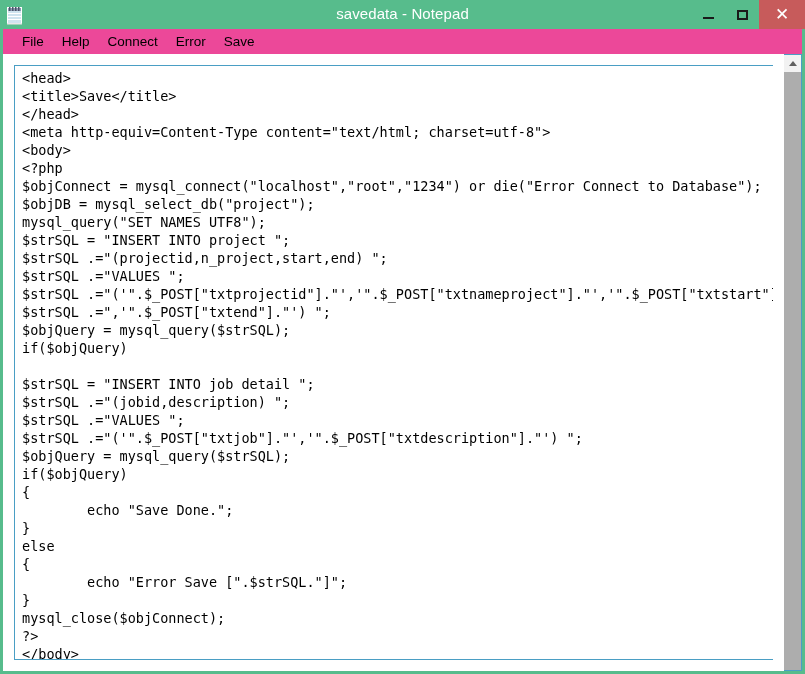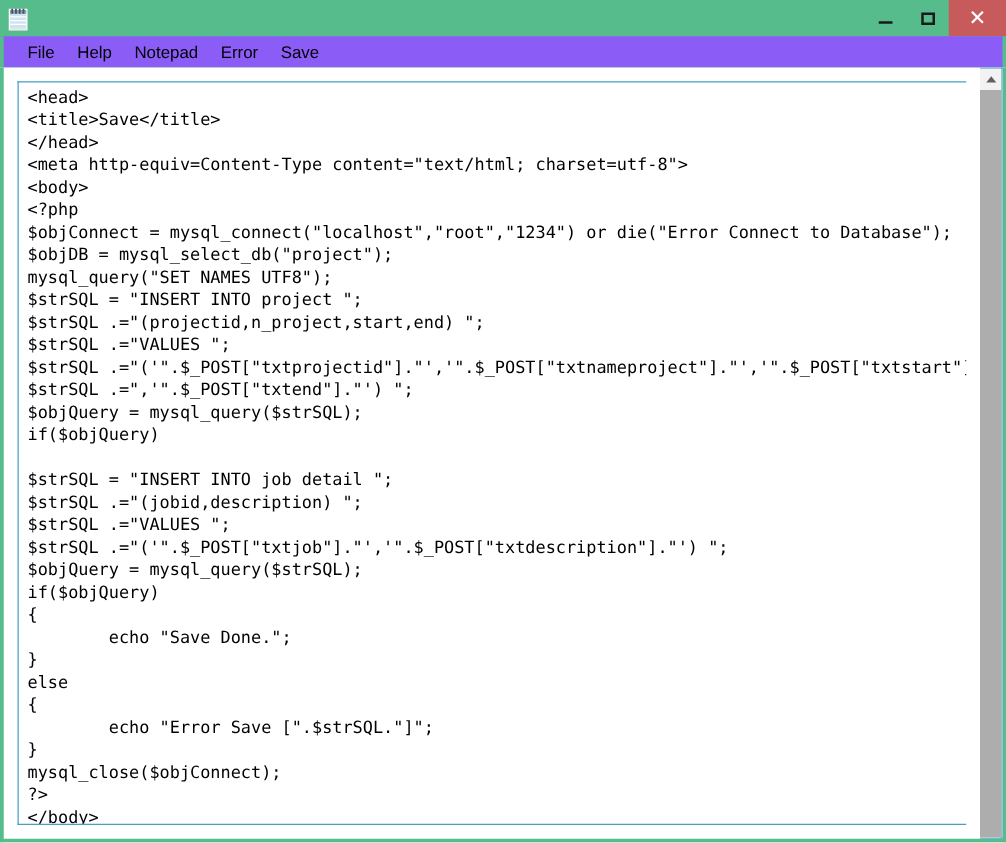--- a/index.html
+++ b/index.html
@@ -89,21 +89,21 @@
     font-size: 17px;
     font-family: "Liberation Sans", sans-serif;
     line-height: 1;
     margin-top: -1px;
   }
 
   
   #menubar {
     position: relative;
     height: 25px;
-    background: #8b5cf6;
+    background: #ec4899;
     display: flex;
     align-items: center;
     padding-left: 10px;
     box-sizing: border-box;
     border-left: 3px solid #57bc8c;
     border-right: 3px solid #57bc8c;
   }
   .menu-item {
     font-size: 13.5px;
     color: #000000;
@@ -210,38 +210,39 @@
         <rect x="6" y="2" width="1.5" height="4" fill="#4a5568"></rect>
         <rect x="9" y="2" width="1.5" height="4" fill="#4a5568"></rect>
         <rect x="12" y="2" width="1.5" height="4" fill="#4a5568"></rect>
         <rect x="2" y="8" width="13" height="1" fill="#ffffff"></rect>
         <rect x="2" y="11" width="13" height="1" fill="#ffffff"></rect>
         <rect x="2" y="14" width="13" height="1" fill="#ffffff"></rect>
         <rect x="1" y="18" width="15" height="1.5" fill="#e8e8e8"></rect>
       </svg>
     </div>
 
+    <div id="title-text">savedata - Notepad</div>
 
     <div id="win-controls">
       <div class="win-btn" id="btn-minimize">
         <div class="glyph-min"></div>
       </div>
       <div class="win-btn" id="btn-maximize">
         <div class="glyph-max"></div>
       </div>
       <div class="win-btn" id="btn-close">
         <span class="glyph-close">✕</span>
       </div>
     </div>
   </div>
 
   <div id="menubar">
     <div class="menu-item">File</div>
     <div class="menu-item">Help</div>
-    <div class="menu-item">Notepad</div>
+    <div class="menu-item">Connect</div>
     <div class="menu-item">Error</div>
     <div class="menu-item">Save</div>
   </div>
 
   <div id="editor-wrap">
     <div id="editor-inner">
       <div id="text-area">&lt;head&gt;
 &lt;title&gt;Save&lt;/title&gt;
 &lt;/head&gt;
 &lt;meta http-equiv=Content-Type content="text/html; charset=utf-8"&gt;

